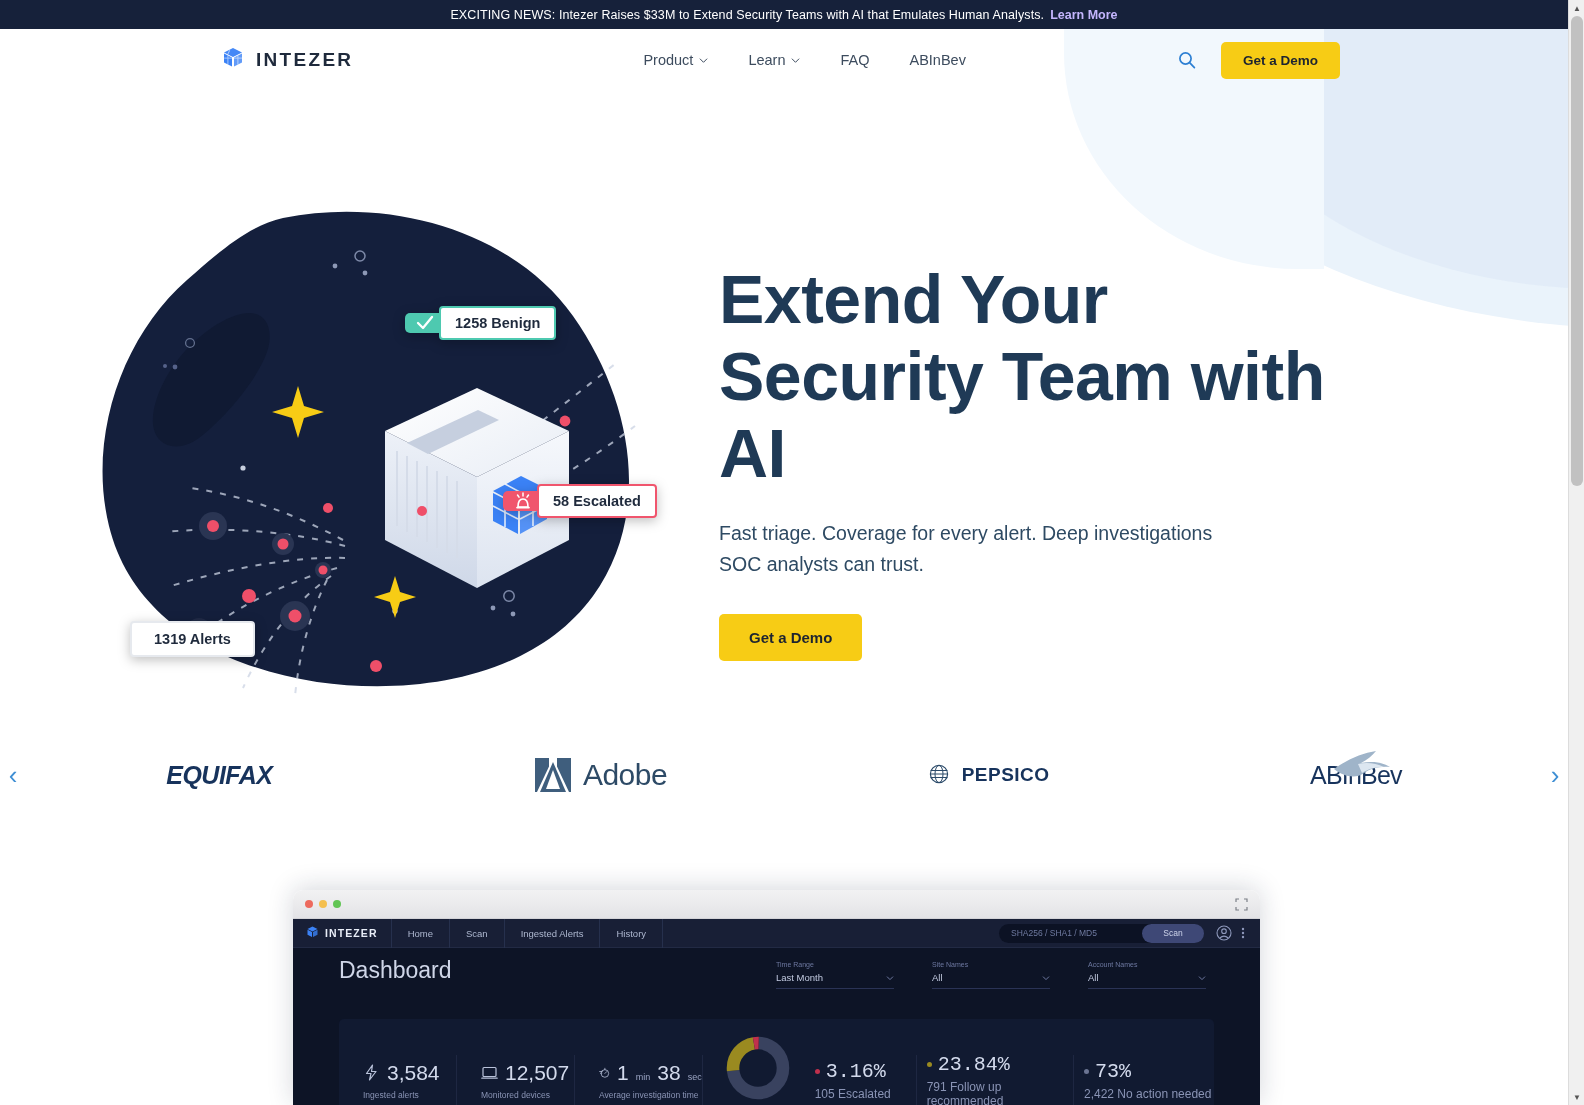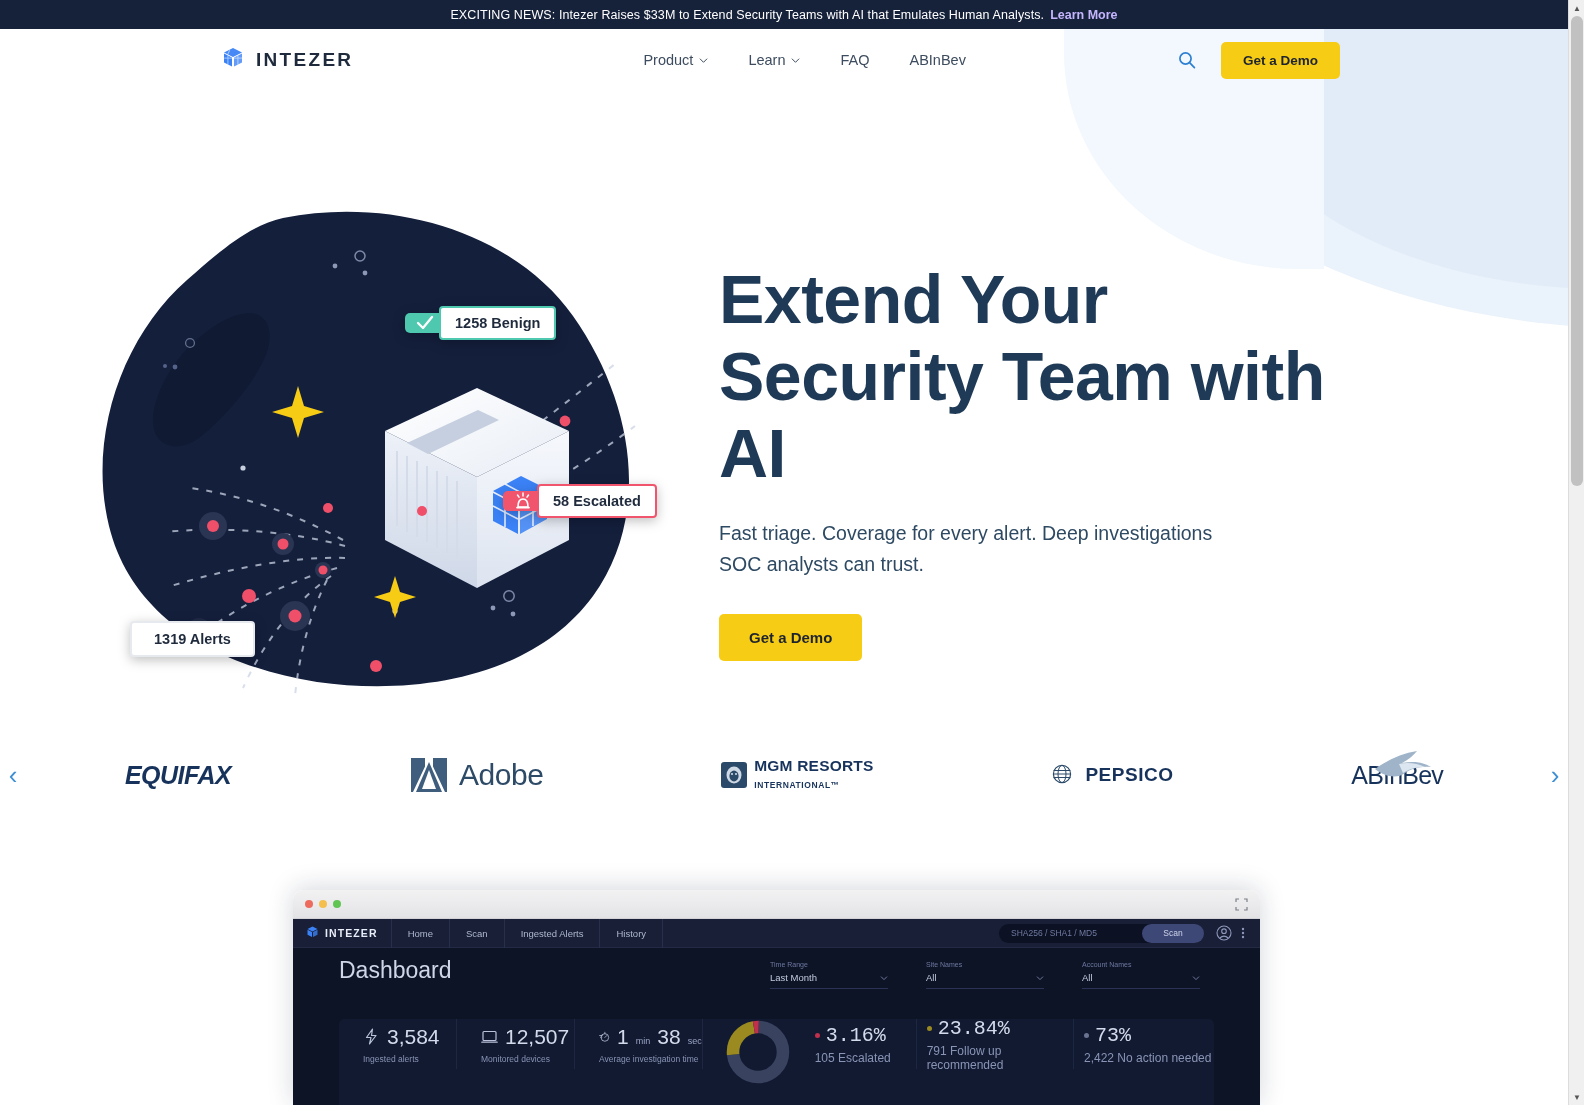--- a/index.html
+++ b/index.html
@@ -165,30 +165,30 @@
   }
   .dash-scan {
     margin-left: -32px; width: 62px; height: 19px; background: #3e4876; border-radius: 10px;
     display:flex; align-items:center; justify-content:center; font-size: 8.5px; color:#ccd3ea; cursor:pointer;
   }
   .dash-avatar { width: 16px; height: 16px; margin-left: 12px; display:block; }
   .dash-kebab { width: 14px; height: 16px; margin: 0 10px 0 4px; display:block; }
 
   .dash-title { position:absolute; left: 46px; top: 38px; font-size: 23px; color: #cfd6e8; font-weight: 300; }
 
-  .dash-filters { position:absolute; right: 60px; top: 42px; display:flex; gap: 38px; }
+  .dash-filters { position:absolute; right: 54px; top: 42px; display:flex; gap: 38px; }
   .dfilter { width: 118px; border-bottom: 1px solid #2a3355; padding-bottom: 5px; }
   .dfilter-lbl { font-size: 7px; color: #6d78a0; margin-bottom: 4px; }
   .dfilter-row { display:flex; align-items:center; justify-content:space-between; }
   .dfilter-val { font-size: 9.5px; color: #c2cae0; }
   .dfilter-chev { width: 8px; height: 8px; display:block; }
 
   .dash-card {
     position:absolute; left: 46px; top: 100px; right: 46px; height: 86px;
-    background: #111a31; border-radius: 5px 5px 0 0; display:flex; align-items:flex-start;
+    background: #111a31; border-radius: 5px 5px 0 0; display:flex; align-items:flex-end;
   }
   .stat { padding: 0 0 0 24px; border-right: 1px solid #1e2742; height: 50px; display:flex;
           flex-direction: column; justify-content:center; min-width: 118px; }
   .stat:last-child { border-right: none; }
   .stat-top { display:flex; align-items:baseline; gap: 7px; }
   .stat-ico { width: 17px; height: 17px; display:block; align-self:center; }
   .stat-num { font-size: 21px; color: #d3daec; font-weight: 300; }
   .stat-unit { font-size: 9px; color:#9aa4c2; }
   .stat-lbl { font-size: 8.5px; color:#8a94b5; margin-top: 5px; }
 
@@ -408,33 +408,20 @@
       <div class="brand brand-adobe">
         <svg width="40" height="38" viewBox="0 0 40 38">
           <path d="M2 2 H16 L16 36 L2 36 Z M24 2 H38 L38 36 L24 36 Z" fill="#3f5e7d"></path>
           <path d="M20 2 L36 36 L30 36 L20 13 L10 36 L4 36 Z" fill="#ffffff"></path>
           <path d="M20 6 L33 36 L7 36 Z" fill="#3f5e7d"></path>
           <path d="M20 14 L27 33 L13 33 Z" fill="#ffffff"></path>
         </svg>
         <span class="brand-adobe-txt">Adobe</span>
       </div>
 
-      <div class="brand brand-mgm">
-        <svg width="26" height="28" viewBox="0 0 26 28">
-          <rect x="0" y="1" width="26" height="26" rx="3" fill="#2b4a69"></rect>
-          <ellipse cx="13" cy="14" rx="7.5" ry="8.5" fill="#cfd9e6"></ellipse>
-          <ellipse cx="13" cy="15" rx="4.6" ry="5.4" fill="#2b4a69"></ellipse>
-          <circle cx="11" cy="13" r="1.1" fill="#cfd9e6"></circle>
-          <circle cx="15" cy="13" r="1.1" fill="#cfd9e6"></circle>
-        </svg>
-        <span class="brand-mgm-txt">
-          <span class="l1">MGM RESORTS</span><br>
-          <span class="l2">INTERNATIONAL™</span>
-        </span>
-      </div>
 
       <div class="brand brand-pepsi">
         <svg width="22" height="24" viewBox="0 0 22 24">
           <circle cx="11" cy="11" r="8.6" fill="none" stroke="#2b4a69" stroke-width="1.2"></circle>
           <g stroke="#2b4a69" stroke-width="1" fill="none">
             <ellipse cx="11" cy="11" rx="4" ry="8.6"></ellipse>
             <line x1="2.6" y1="7.5" x2="19.4" y2="7.5"></line>
             <line x1="2.4" y1="11" x2="19.6" y2="11"></line>
             <line x1="2.6" y1="14.5" x2="19.4" y2="14.5"></line>
           </g>

